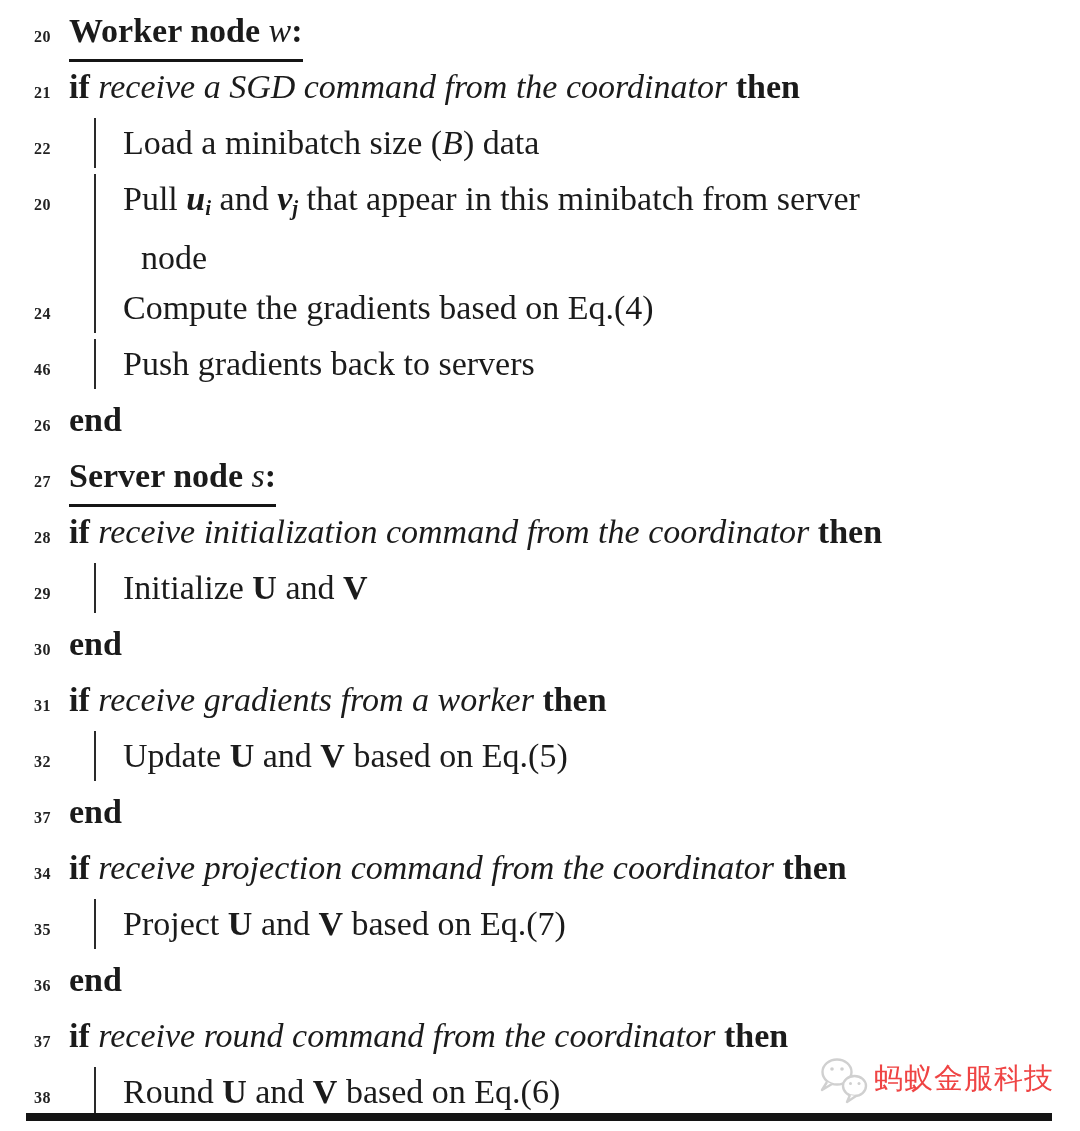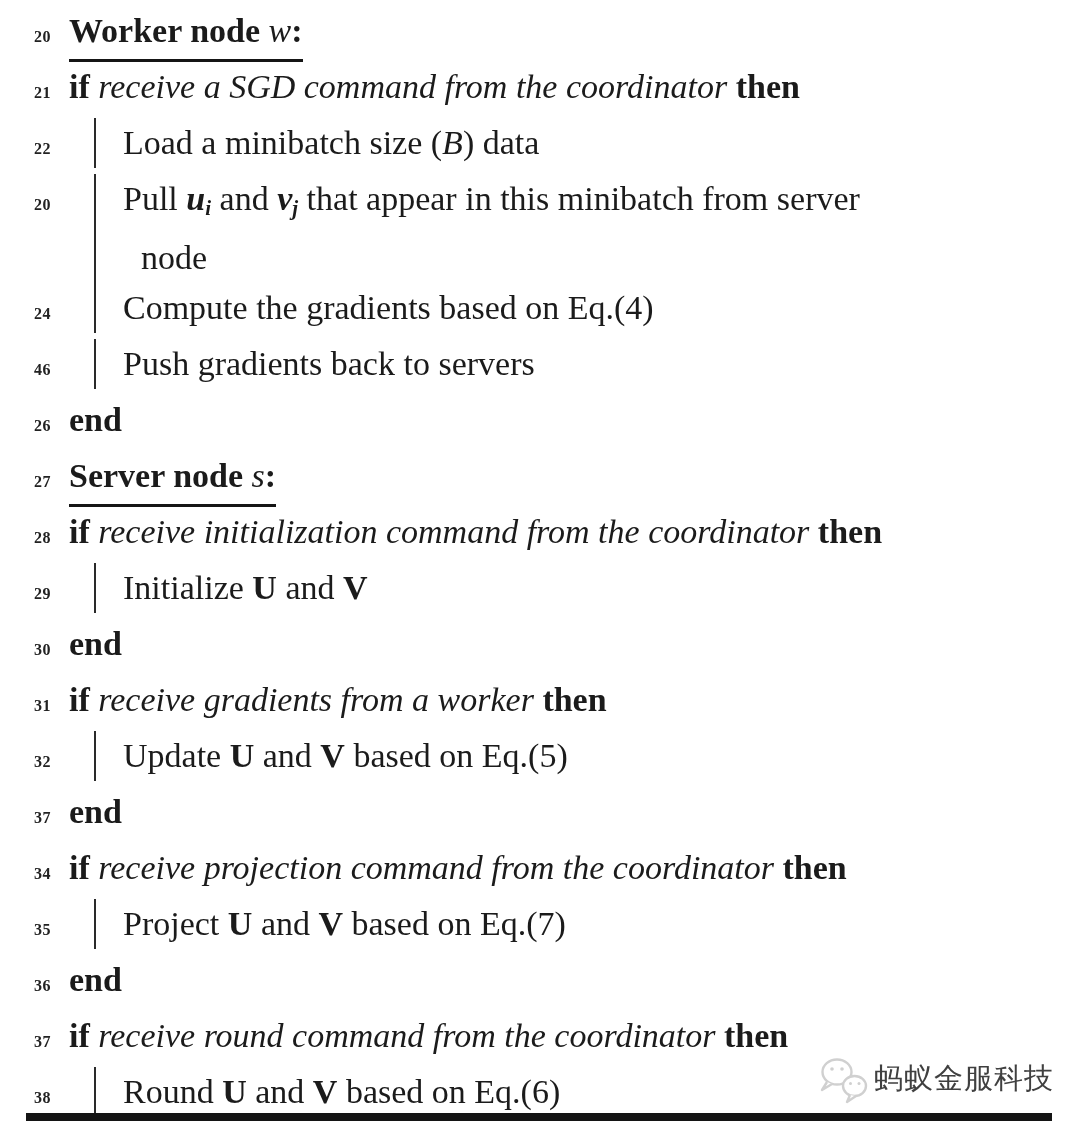--- a/index.html
+++ b/index.html
@@ -67,21 +67,21 @@
     height: 8px;
     background: #141414;
   }
   .watermark {
     position: absolute;
     top: 1054px;
     right: 26px;
     display: flex;
     align-items: center;
     gap: 0;
-    color: #404040;
+    color: #ef4444;
     font-size: 29px;
     font-family: "Liberation Sans", sans-serif;
     text-shadow: 1px 1px 0 #ffffff;
     letter-spacing: 1px;
     user-select: none;
   }
   .watermark svg { display: block; }
 </style>
 </head>
 <body>

